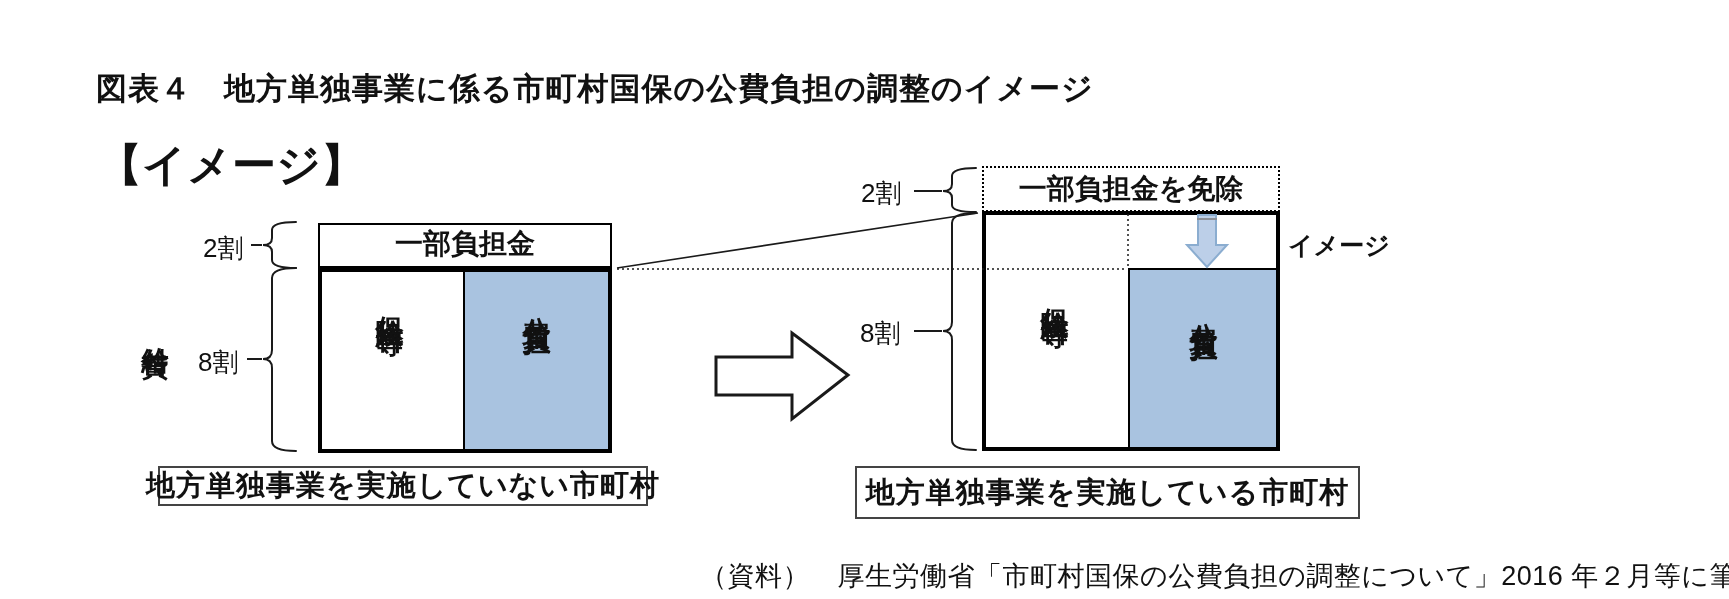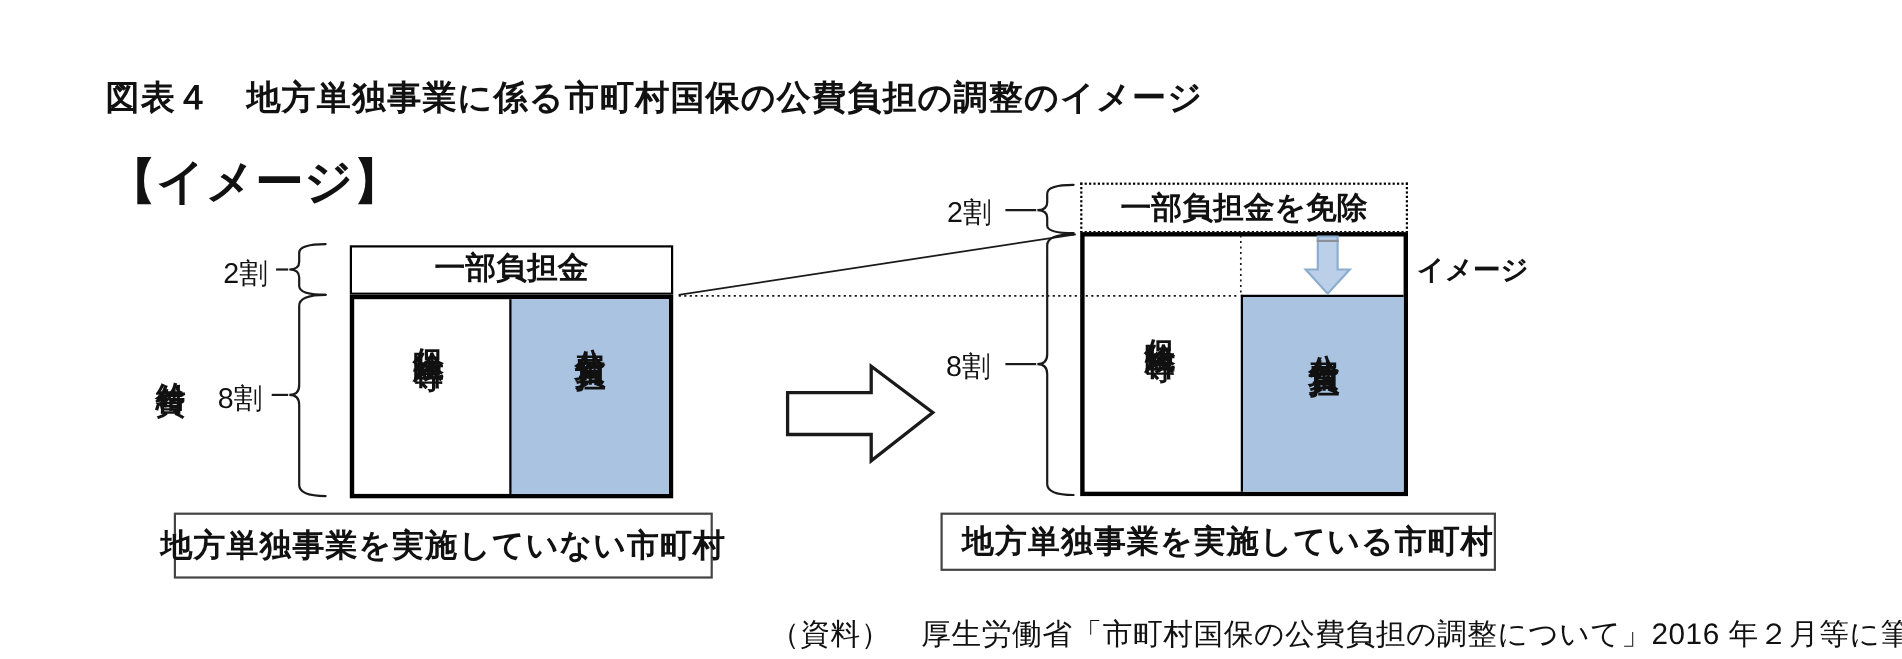--- a/index.html
+++ b/index.html
@@ -44,40 +44,40 @@
   </div>
 
   <div class="abs thickbox" style="left:318px;top:240px;width:294px;height:185px;">
     <div class="bluecell" style="left: 141px; top: 0px; width: 145px; height: 177px; border-left: 2px solid rgb(0, 0, 0); background: rgb(169, 195, 224);"></div>
 
   </div>
 
   <div class="abs vtext" style="left:375px;top:266px;">保険料等</div>
   <div class="abs vtext" style="left:522px;top:266px;">公費負担</div>
 
-  <div class="abs captionbox" style="left:158px;top:438px;width:490px;height:60px;">
+  <div class="abs captionbox" style="left:158px;top:438px;width:490px;height:40px;">
     <span class="caption">地方単独事業を実施していない市町村</span>
   </div>
 
   <div class="abs sharelabel" style="left:861px;top:148px;">2割</div>
   <div class="abs sharelabel" style="left:860px;top:288px;">8割</div>
 
   <div class="abs dottedbox" style="left:982px;top:138px;width:298px;height:46px;">
     <span class="boxlabel">一部負担金を免除</span>
   </div>
 
   <div class="abs thickbox" style="left:982px;top:183px;width:298px;height:240px;">
     <div class="bluecell" style="left: 142px; top: 53px; width: 148px; height: 179px; border-left: 2px solid rgb(0, 0, 0); border-top: 2px solid rgb(0, 0, 0); background: rgb(169, 195, 224);"></div>
   </div>
   <div class="abs vtext" style="left:1040px;top:258px;">保険料等</div>
   <div class="abs vtext" style="left:1189px;top:272px;">公費負担</div>
 
   <div class="abs adjust" style="left:1288px;top:201px;">イメージ</div>
 
-  <div class="abs captionbox" style="left:855px;top:438px;width:505px;height:53px;justify-content:flex-end;">
+  <div class="abs captionbox" style="left:855px;top:438px;width:505px;height:53px;">
     <span class="caption">地方単独事業を実施している市町村</span>
   </div>
 
   <div class="abs source" style="left:700px;top:530px;">（資料）　厚生労働省「市町村国保の公費負担の調整について」2016 年２月等に筆者追記</div>
 
   <svg class="overlay" width="1729" height="599" viewBox="0 0 1729 599">
 
     <path d="M 296 194 Q 272 194 272 202 L 272 210 Q 272 217 263 217 Q 272 217 272 224 L 272 232 Q 272 240 296 240" fill="none" stroke="#1a1a1a" stroke-width="2" stroke-linecap="round"></path>
 
     <path d="M 296 240 Q 272 240 272 250 L 272 322 Q 272 331 263 331 Q 272 331 272 340 L 272 413 Q 272 423 296 423" fill="none" stroke="#1a1a1a" stroke-width="2" stroke-linecap="round"></path>

